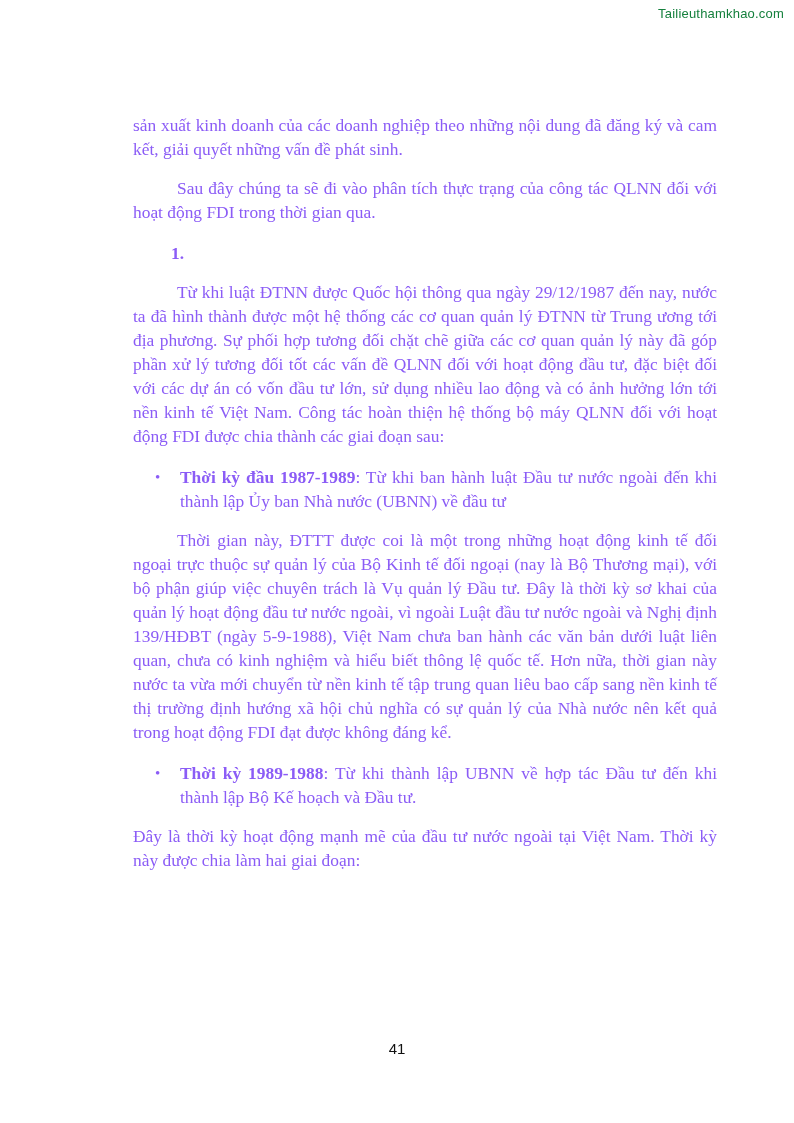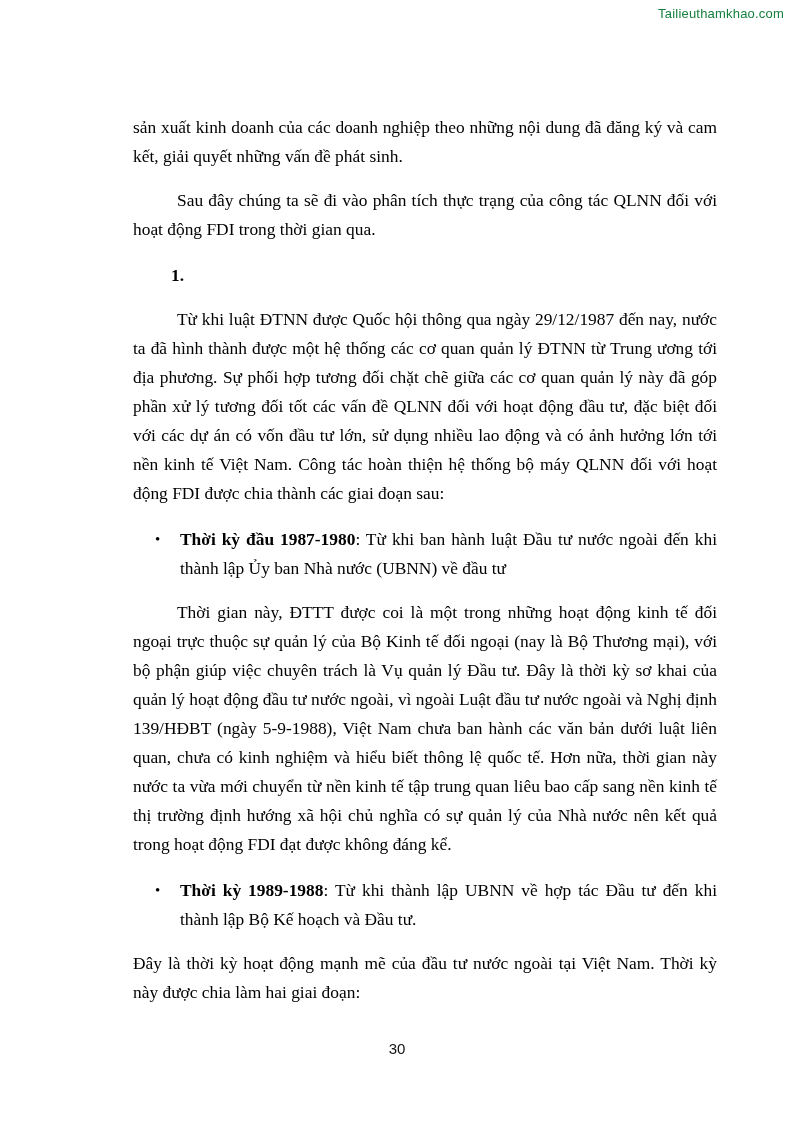--- a/index.html
+++ b/index.html
@@ -4,22 +4,22 @@
 <style>
   html, body { margin: 0; padding: 0; background: #ffffff; }
   body { width: 794px; height: 1123px; position: relative; overflow: hidden; }
   .watermark {
     position: absolute; top: 6px; right: 10px;
     font-family: "Liberation Sans", sans-serif; font-size: 13px;
     color: #15803d; letter-spacing: 0.2px;
   }
   .page {
     position: absolute; left: 133px; top: 113px; width: 584px;
-    font-family: "Liberation Serif", serif; font-size: 17.4px; color: #000000;
-    line-height: 29px; text-align: justify;
+    font-family: "Liberation Serif", serif; font-size: 17.4px; color: #8b5cf6;
+    line-height: 24px; text-align: justify;
   }
   .p { margin: 0; }
   .indent { text-indent: 44px; }
   .gap { margin-top: 15px; }
   .heading {
     font-weight: bold; margin: 17px 0 0 0; padding-left: 38px;
     text-align: left; display: flex;
   }
   .heading .num { width: 34px; }
   .bullet {
@@ -43,26 +43,26 @@
   <p class="p indent gap">Sau đây chúng ta sẽ đi vào phân tích thực trạng của công tác QLNN đối với hoạt động FDI trong thời gian qua.</p>
 
   <div class="heading">
     <span class="num">1.</span>
   </div>
 
   <p class="p indent gap">Từ khi luật ĐTNN được Quốc hội thông qua ngày 29/12/1987 đến nay, nước ta đã hình thành được một hệ thống các cơ quan quản lý ĐTNN từ Trung ương tới địa phương. Sự phối hợp tương đối chặt chẽ giữa các cơ quan quản lý này đã góp phần xử lý tương đối tốt các vấn đề QLNN đối với hoạt động đầu tư, đặc biệt đối với các dự án có vốn đầu tư lớn, sử dụng nhiều lao động và có ảnh hưởng lớn tới nền kinh tế Việt Nam. Công tác hoàn thiện hệ thống bộ máy QLNN đối với hoạt động FDI được chia thành các giai đoạn sau:</p>
 
   <div class="bullet">
     <span class="dot">•</span>
-    <span class="body"><b>Thời kỳ đầu 1987-1980</b><span>: Từ khi ban hành luật Đầu tư nước ngoài đến khi thành lập  Ủy ban Nhà nước (UBNN) về đầu tư</span></span>
+    <span class="body"><b>Thời kỳ đầu 1987-1989</b><span>: Từ khi ban hành luật Đầu tư nước ngoài đến khi thành lập  Ủy ban Nhà nước (UBNN) về đầu tư</span></span>
   </div>
 
   <p class="p indent gap">Thời gian này, ĐTTT được coi là một trong những hoạt động kinh tế đối ngoại trực thuộc sự quản lý của Bộ Kinh tế đối ngoại (nay là Bộ Thương mại), với bộ phận giúp việc chuyên trách là Vụ quản lý Đầu tư. Đây là thời kỳ sơ khai của quản lý hoạt động đầu tư nước ngoài, vì ngoài Luật đầu tư nước ngoài và Nghị định 139/HĐBT (ngày 5-9-1988), Việt Nam chưa ban hành các văn bản dưới luật liên quan, chưa có kinh nghiệm và hiểu biết thông lệ quốc tế. Hơn nữa, thời gian này nước ta vừa mới chuyển từ nền kinh tế tập trung quan liêu bao cấp sang nền kinh tế thị trường định hướng xã hội chủ nghĩa có sự quản lý của Nhà nước nên kết quả trong hoạt động FDI đạt được không đáng kể.</p>
 
   <div class="bullet">
     <span class="dot">•</span>
     <span class="body"><b>Thời kỳ 1989-1988</b><span>: Từ khi thành lập UBNN về hợp tác Đầu tư đến khi thành lập Bộ Kế hoạch và Đầu tư.</span></span>
   </div>
 
   <p class="p gap">Đây là thời kỳ hoạt động mạnh mẽ của đầu tư nước ngoài tại Việt Nam. Thời kỳ này được chia làm hai giai đoạn:</p>
 </div>
 
-<div class="pagenum">30</div>
+<div class="pagenum">41</div>
 
 </body></html>

